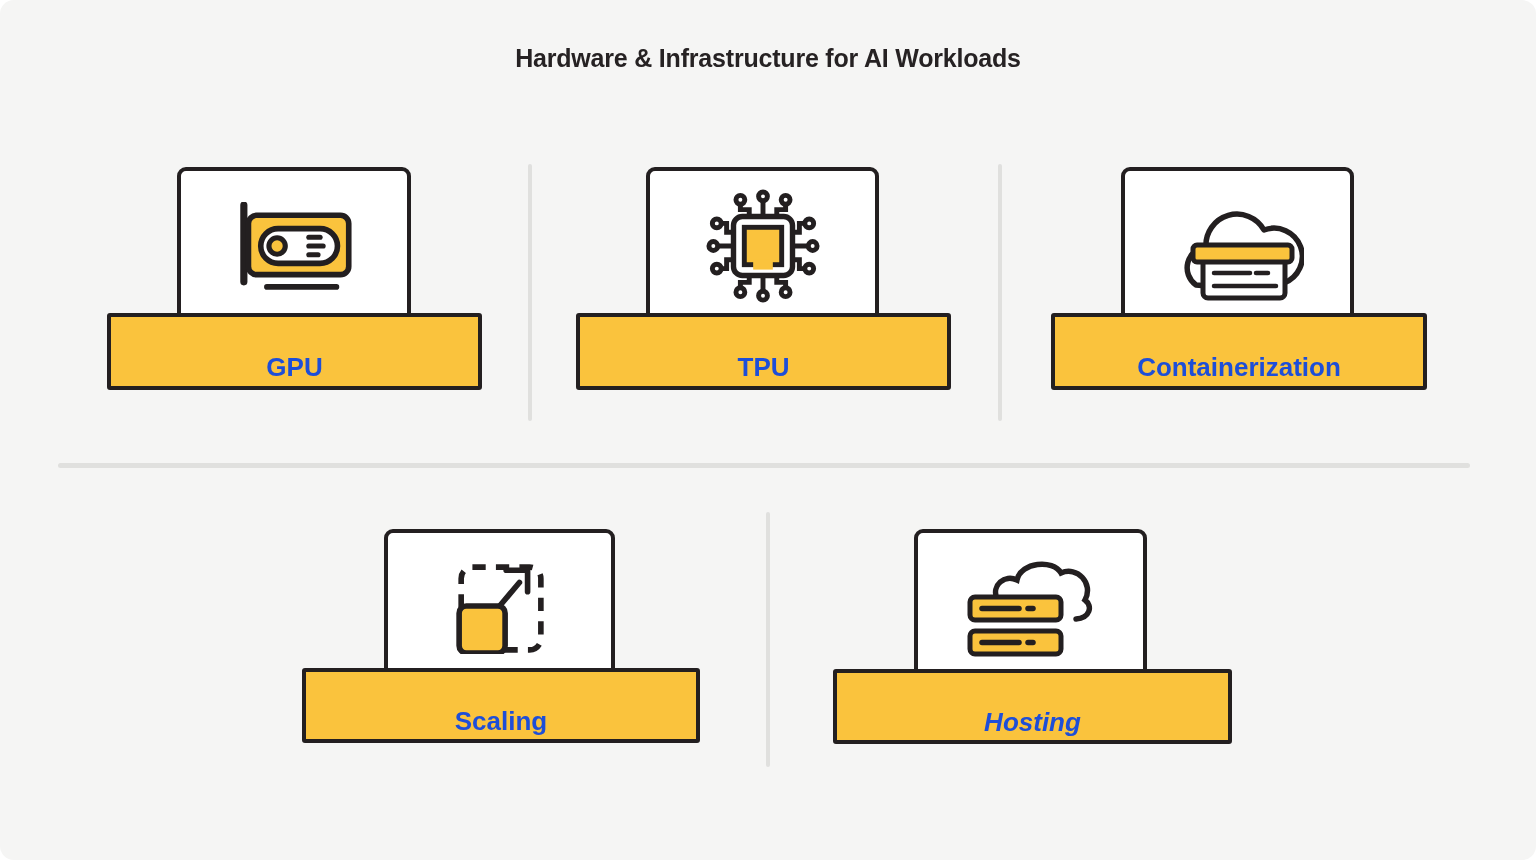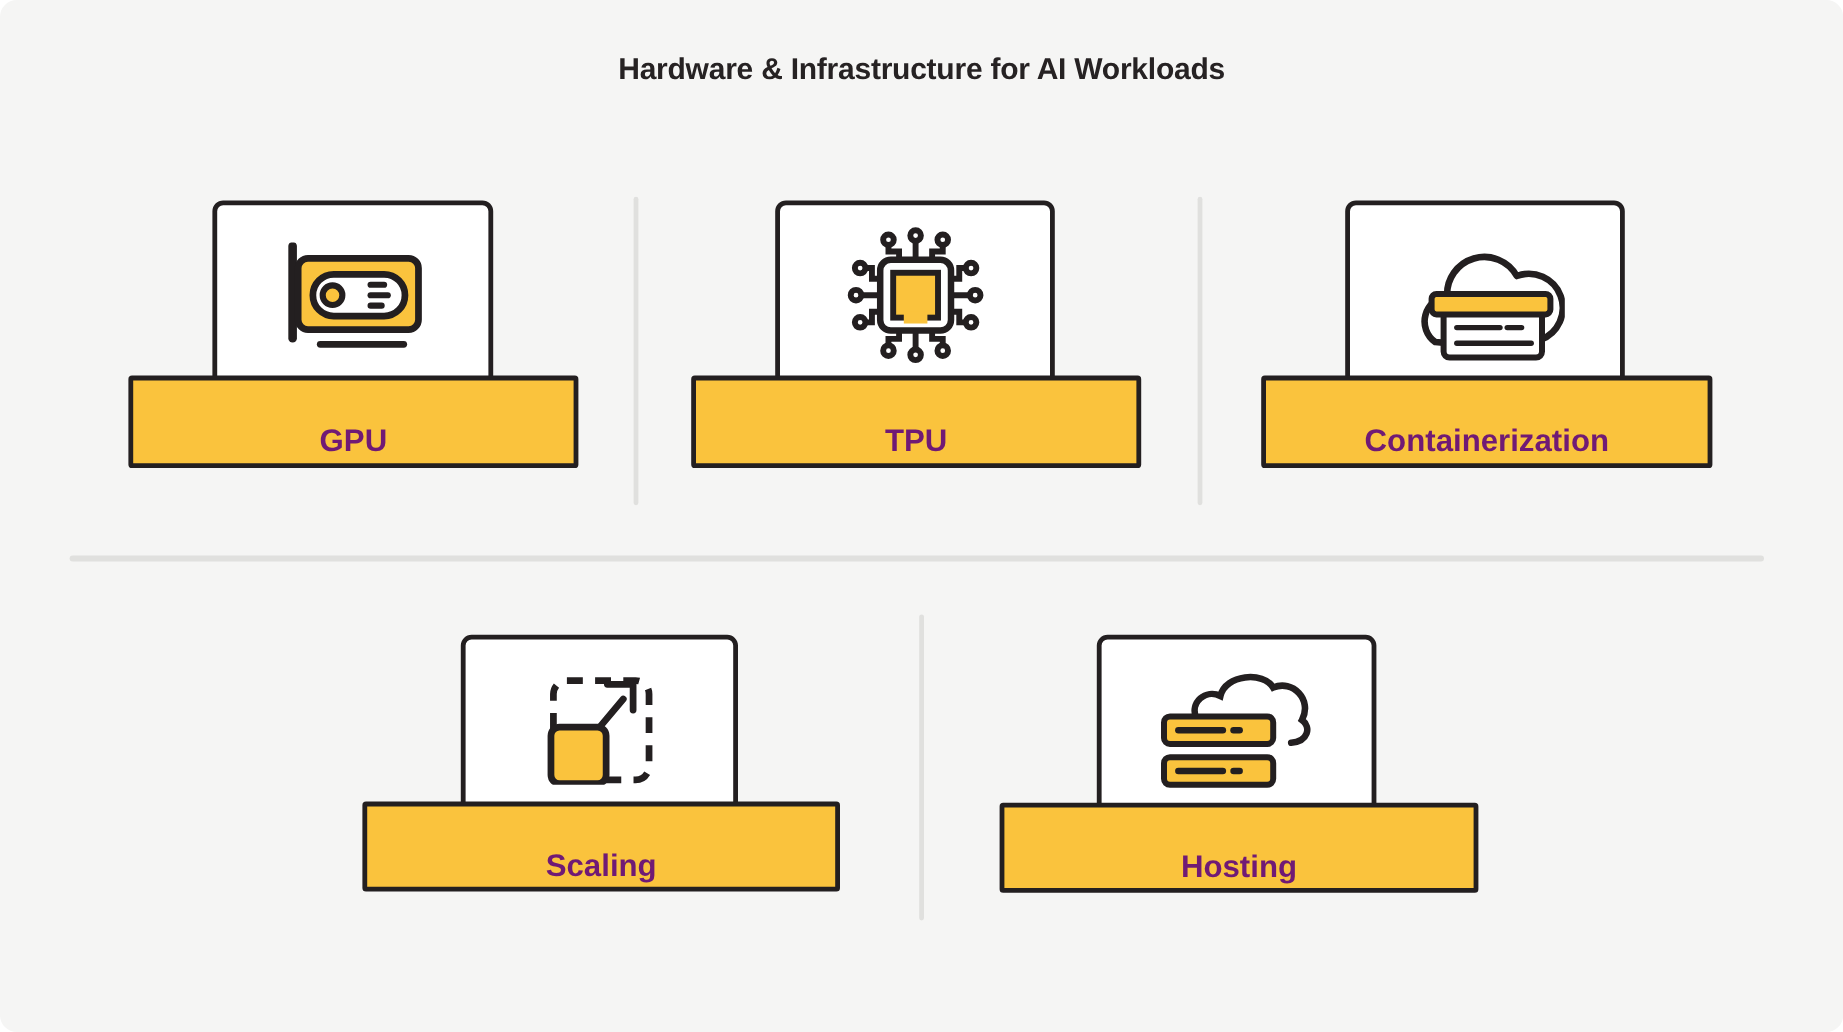--- a/index.html
+++ b/index.html
@@ -18,41 +18,41 @@
     position:absolute;top:0;background:#FFFFFF;
     border:4.5px solid #231F20;border-radius:9px;
     display:flex;align-items:center;justify-content:center;
   }
   .label-bar{
     position:absolute;left:0;right:0;background:#FAC33D;
     border:4.5px solid #231F20;border-radius:3px;
     display:flex;align-items:center;justify-content:center;
     z-index:2;box-sizing:border-box;
   }
-  .label-text{font-size:26px;font-weight:700;color:#701a75;margin-top:32px;}
+  .label-text{font-size:26px;font-weight:700;color:#1d4ed8;margin-top:32px;}
 
   
   .card-gpu{left:107px;top:167px;width:375px;height:223px;}
   .card-gpu .icon-box{left:70px;width:226px;height:150px;}
   .card-gpu .label-bar{top:146px;height:77px;}
 
   .card-tpu{left:576px;top:167px;width:375px;height:168px;}
   .card-tpu .icon-box{left:70px;width:225px;height:150px;}
   .card-tpu .label-bar{top:146px;height:77px;}
 
   .card-containerization{left:1051px;top:167px;width:376px;height:195px;text-align:center;}
   .card-containerization .icon-box{left:70px;width:225px;height:150px;}
   .card-containerization .label-bar{top:146px;height:77px;}
 
   
   .card-scaling{left:302px;top:529px;width:398px;height:214px;}
   .card-scaling .icon-box{left:82px;width:223px;height:148px;}
   .card-scaling .label-bar{top:139px;height:75px;}
 
-  .card-hosting{left:833px;top:529px;width:399px;height:215px;}
+  .card-hosting{left:833px;top:529px;width:399px;height:215px;font-style:italic;}
   .card-hosting .icon-box{left:81px;width:225px;height:148px;}
   .card-hosting .label-bar{top:140px;height:75px;}
 
   .divider-v{
     position:absolute;width:3.5px;background:#E0E0DE;border-radius:2px;
   }
   .divider-v1{left:528px;top:164px;height:257px;}
   .divider-v2{left:998px;top:164px;height:257px;}
   .divider-v3{left:766px;top:512px;height:255px;}
   .divider-h{

